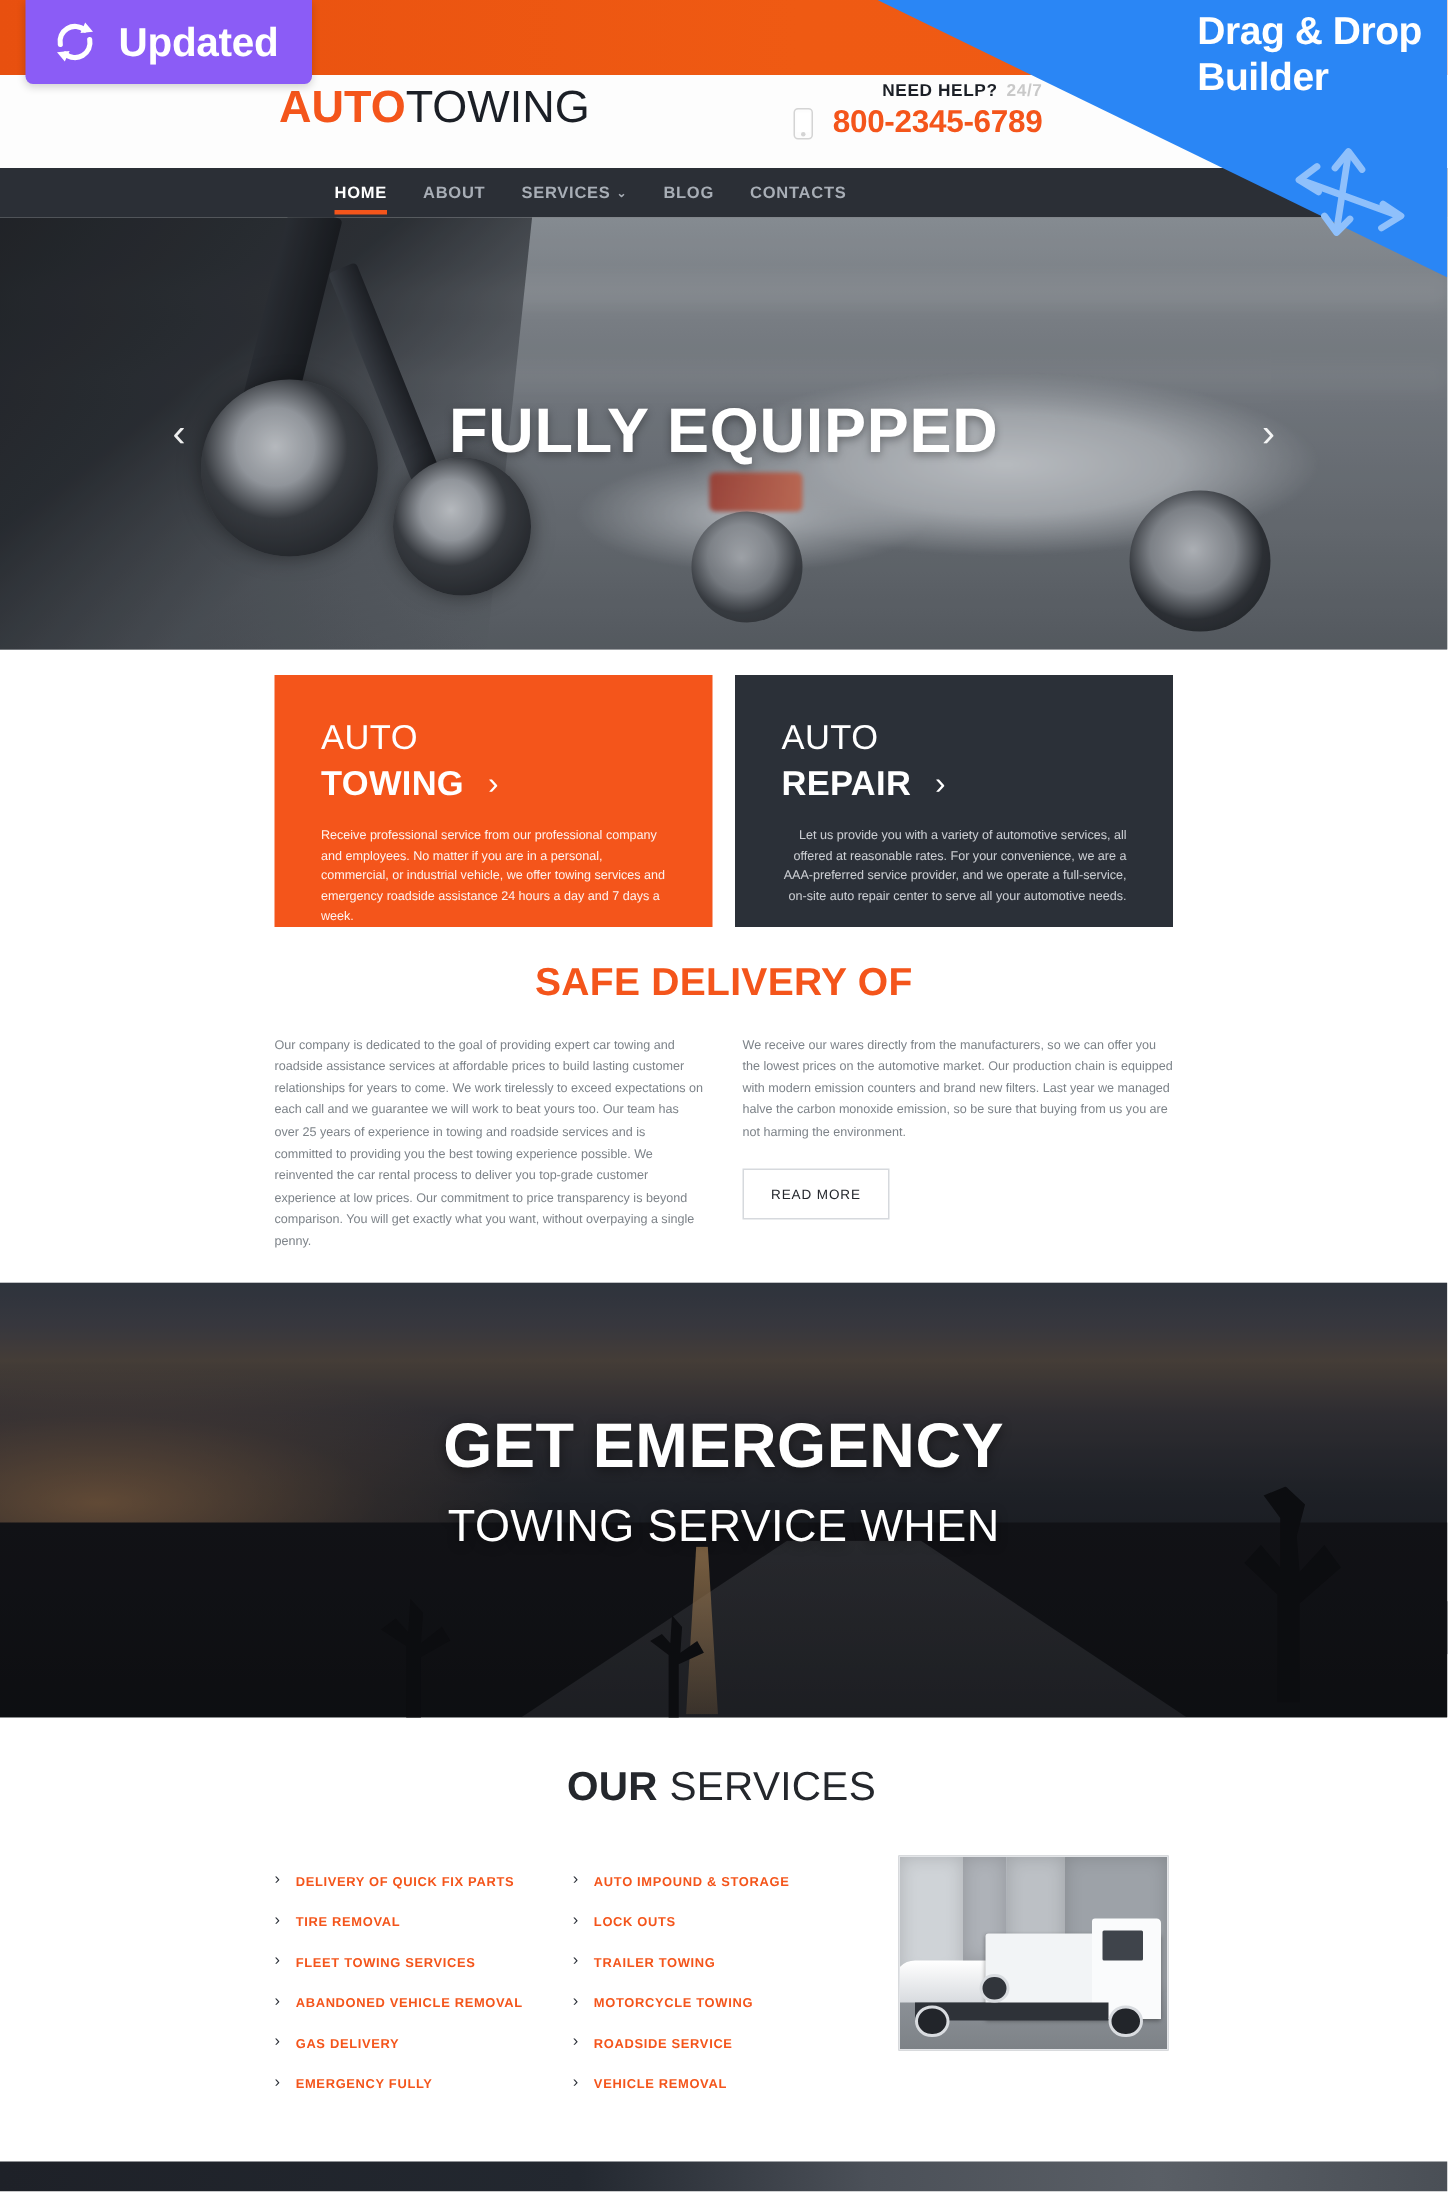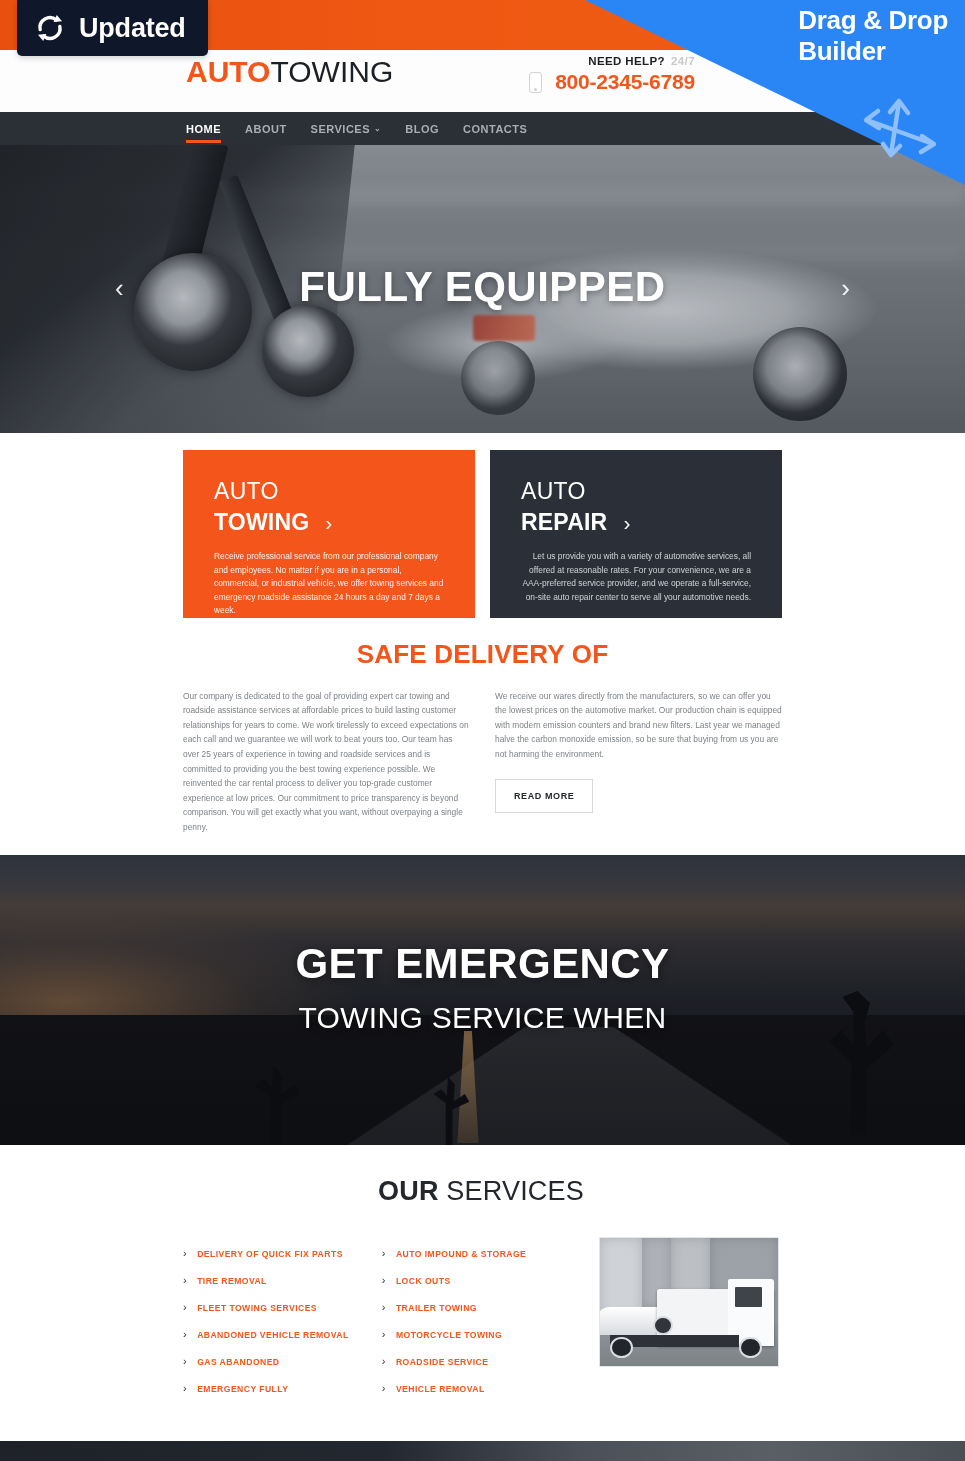--- a/index.html
+++ b/index.html
@@ -56,21 +56,21 @@
   .navbar {
     position:absolute; top:112px; left:0; width:965px; height:33px;
     background:#2b2f36;
   }
   .nav-inner { display:flex; align-items:center; height:33px; padding-left:186px; }
   .nav-item {
     font-size:11px; font-weight:bold; letter-spacing:.5px;
     color:#a8aeb6; margin-right:24px; position:relative;
     display:flex; align-items:center; height:33px; cursor:pointer;
   }
-  .nav-item.active { color:#ffffff; }
+  .nav-item.active { color:#ffffff;margin-left:37px; }
   .nav-item.active::after {
     content:""; position:absolute; left:0; right:0; bottom:2px;
     height:2.6px; background:#f4551b;
   }
   .caret { font-size:8px; margin-left:4px; color:#a8aeb6; }
 
   
   .slider {
     position:absolute; top:145px; left:0; width:965px; height:288px;
     overflow:hidden; background:#6e7176;
@@ -177,21 +177,21 @@
   .about-cols {
     display:flex; gap:25px; margin-top:20px; padding:0 183px;
   }
   .about-col { width:289px; }
   .about-col p {
     font-size:8.4px; line-height:14.6px; color:#7d8389; text-align:left;
   }
   .read-more {
     display:inline-block; margin-top:17px;
     border:1px solid #d6d9dd; background:#ffffff;
-    padding:11px 18px; font-size:9px; font-weight:bold;
+    padding:11px 18px; font-size:9px; font-weight:normal;
     letter-spacing:.6px; color:#24272c; cursor:pointer;
   }
 
   
   .emergency {
     position:absolute; top:855px; left:0; width:965px; height:290px;
     overflow:hidden;
   }
   .em-bg {
     position:absolute; inset:0;
@@ -345,21 +345,21 @@
     position:absolute; right:17px; top:5px; text-align:left;
     color:#ffffff; font-weight:bold; font-size:26px; line-height:1.18;
     letter-spacing:-.3px;
   }
   .rb-arrows {
     position:absolute; right:26px; top:94px; width:80px; height:68px;
   }
 
   .badge-updated {
     position:absolute; left:17px; top:0; height:56px;
-    background:#0f172a; color:#ffffff;
+    background:#8b5cf6; color:#ffffff;
     display:flex; align-items:center; gap:13px;
     padding:0 22px 0 17px;
     border-radius:0 0 5px 5px;
     box-shadow:0 2px 6px rgba(0,0,0,.18);
   }
   .badge-updated .bu-txt { font-size:27px; font-weight:bold; letter-spacing:-.2px; }
 </style>
 </head>
 <body>
 
@@ -497,21 +497,21 @@
       <div class="svc-item">
         <span class="ch">›</span>
         <span>FLEET TOWING SERVICES</span>
       </div>
       <div class="svc-item">
         <span class="ch">›</span>
         <span>ABANDONED VEHICLE REMOVAL</span>
       </div>
       <div class="svc-item">
         <span class="ch">›</span>
-        <span>GAS ABANDONED</span>
+        <span>GAS DELIVERY</span>
       </div>
       <div class="svc-item">
         <span class="ch">›</span>
         <span>EMERGENCY FULLY</span>
       </div>
     </div>
 
     <div class="svc-col">
       <div class="svc-item">
         <span class="ch">›</span>

